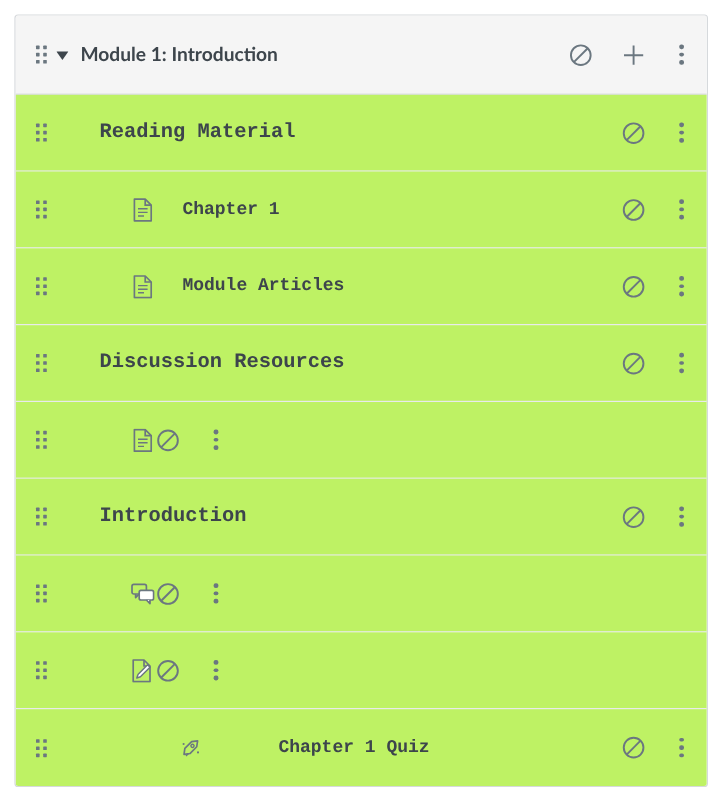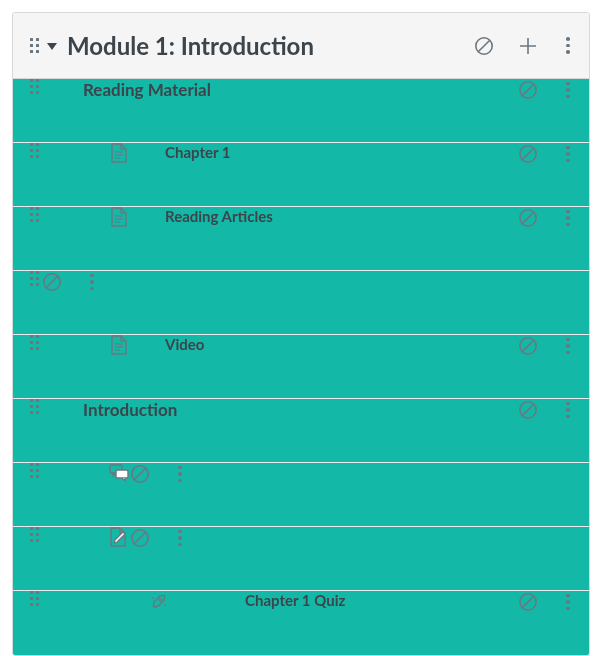--- a/index.html
+++ b/index.html
@@ -19,25 +19,26 @@
   .module-header {
     background: #f5f5f5;
     border-bottom: 1px solid #d6d9dc;
     display: flex;
     align-items: center;
     padding: 0 14px;
     height: 66px;
   }
   .row {
     display: flex;
-    align-items: flex-start;
+    align-items: center;
     padding: 0 14px;
     height: 64px;
     border-bottom: 1px solid #e8eaec;
-    background: #14b8a6;
+    background: #bef264;
+    font-family: Liberation Mono, monospace;
   }
   .row:last-child { border-bottom: none; gap: 40px; }
   .handle {
     width: 14px;
     display: flex;
     flex-direction: column;
     gap: 3px;
     align-items: center;
     flex: 0 0 auto;
     cursor: move;
@@ -51,21 +52,21 @@
     background: #6b7780;
     border-radius: 0.5px;
   }
   .caret {
     margin-left: 6px;
     flex: 0 0 auto;
   }
   .caret svg { display: block; }
   .title {
     font-weight: 700;
-    font-size: 24px;
+    font-size: 16px;
     color: #3d454c;
     margin-left: 10px;
     flex: 1 1 auto;
   }
   .subhead {
     font-weight: 700;
     font-size: 17px;
     color: #3d454c;
     margin-left: 42px;
     flex: 1 1 auto;
@@ -76,21 +77,21 @@
     flex: 0 0 auto;
     display: flex;
     align-items: center;
     justify-content: center;
   }
   .item-icon svg { display: block; }
   .item-label {
     font-weight: 700;
     font-size: 15px;
     color: #3d454c;
-    margin-left: 36px;
+    margin-left: 23px;
     flex: 1 1 auto;
   }
   .actions {
     display: flex;
     align-items: center;
     gap: 22px;
     flex: 0 0 auto;
   }
   .icon-btn {
     width: 22px; height: 22px;
@@ -248,51 +249,52 @@
     </div>
     <div class="item-icon">
       <svg width="18" height="20" viewBox="0 0 18 20">
           <path d="M2 1 h9 l5 5 v13 h-14 z" fill="none" stroke="#6b7780" stroke-width="1.4" stroke-linejoin="round"></path>
           <path d="M11 1 v5 h5" fill="none" stroke="#6b7780" stroke-width="1.4"></path>
           <line x1="5" y1="9" x2="13" y2="9" stroke="#6b7780" stroke-width="1.2"></line>
           <line x1="5" y1="12" x2="13" y2="12" stroke="#6b7780" stroke-width="1.2"></line>
           <line x1="5" y1="15" x2="10" y2="15" stroke="#6b7780" stroke-width="1.2"></line>
         </svg>
     </div>
-    <div class="item-label">Reading Articles</div>
-    <div class="actions">
-      <div class="icon-btn">
-        <svg width="20" height="20" viewBox="0 0 20 20">
-            <circle cx="10" cy="10" r="8.2" fill="none" stroke="#6b7780" stroke-width="1.6"></circle>
-            <line x1="4.2" y1="15.8" x2="15.8" y2="4.2" stroke="#6b7780" stroke-width="1.6"></line>
-          </svg>
-      </div>
-      <div class="kebab">
-        <div class="kd"></div>
-          <div class="kd"></div>
-          <div class="kd"></div>
-      </div>
-    </div>
-  </div>
-
-  <div class="row">
-    <div class="handle">
-      <div class="dotrow">
-          <div class="dot"></div>
-          <div class="dot"></div>
-        </div>
-      <div class="dotrow">
-          <div class="dot"></div>
-          <div class="dot"></div>
-        </div>
-      <div class="dotrow">
-          <div class="dot"></div>
-          <div class="dot"></div>
-        </div>
-    </div>
+    <div class="item-label">Module Articles</div>
+    <div class="actions">
+      <div class="icon-btn">
+        <svg width="20" height="20" viewBox="0 0 20 20">
+            <circle cx="10" cy="10" r="8.2" fill="none" stroke="#6b7780" stroke-width="1.6"></circle>
+            <line x1="4.2" y1="15.8" x2="15.8" y2="4.2" stroke="#6b7780" stroke-width="1.6"></line>
+          </svg>
+      </div>
+      <div class="kebab">
+        <div class="kd"></div>
+          <div class="kd"></div>
+          <div class="kd"></div>
+      </div>
+    </div>
+  </div>
+
+  <div class="row">
+    <div class="handle">
+      <div class="dotrow">
+          <div class="dot"></div>
+          <div class="dot"></div>
+        </div>
+      <div class="dotrow">
+          <div class="dot"></div>
+          <div class="dot"></div>
+        </div>
+      <div class="dotrow">
+          <div class="dot"></div>
+          <div class="dot"></div>
+        </div>
+    </div>
+    <div class="subhead">Discussion Resources</div>
     <div class="actions">
       <div class="icon-btn">
         <svg width="20" height="20" viewBox="0 0 20 20">
             <circle cx="10" cy="10" r="8.2" fill="none" stroke="#6b7780" stroke-width="1.6"></circle>
             <line x1="4.2" y1="15.8" x2="15.8" y2="4.2" stroke="#6b7780" stroke-width="1.6"></line>
           </svg>
       </div>
       <div class="kebab">
         <div class="kd"></div>
           <div class="kd"></div>
@@ -318,21 +320,20 @@
     </div>
     <div class="item-icon">
       <svg width="18" height="20" viewBox="0 0 18 20">
           <path d="M2 1 h9 l5 5 v13 h-14 z" fill="none" stroke="#6b7780" stroke-width="1.4" stroke-linejoin="round"></path>
           <path d="M11 1 v5 h5" fill="none" stroke="#6b7780" stroke-width="1.4"></path>
           <line x1="5" y1="9" x2="13" y2="9" stroke="#6b7780" stroke-width="1.2"></line>
           <line x1="5" y1="12" x2="13" y2="12" stroke="#6b7780" stroke-width="1.2"></line>
           <line x1="5" y1="15" x2="10" y2="15" stroke="#6b7780" stroke-width="1.2"></line>
         </svg>
     </div>
-    <div class="item-label">Video</div>
     <div class="actions">
       <div class="icon-btn">
         <svg width="20" height="20" viewBox="0 0 20 20">
             <circle cx="10" cy="10" r="8.2" fill="none" stroke="#6b7780" stroke-width="1.6"></circle>
             <line x1="4.2" y1="15.8" x2="15.8" y2="4.2" stroke="#6b7780" stroke-width="1.6"></line>
           </svg>
       </div>
       <div class="kebab">
         <div class="kd"></div>
           <div class="kd"></div>

